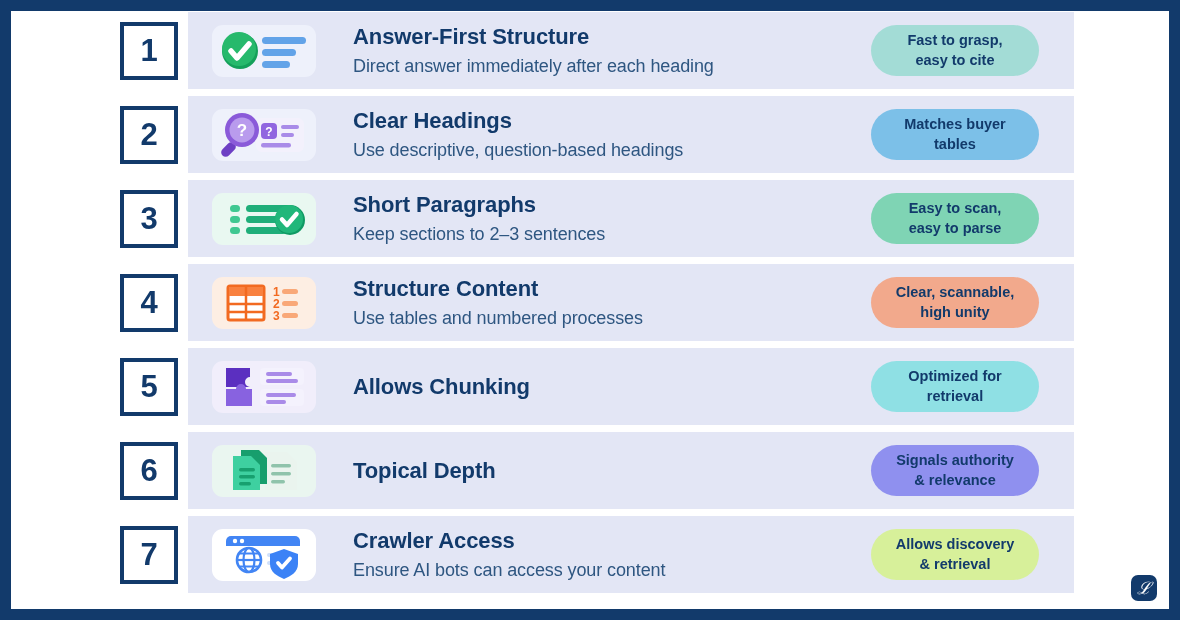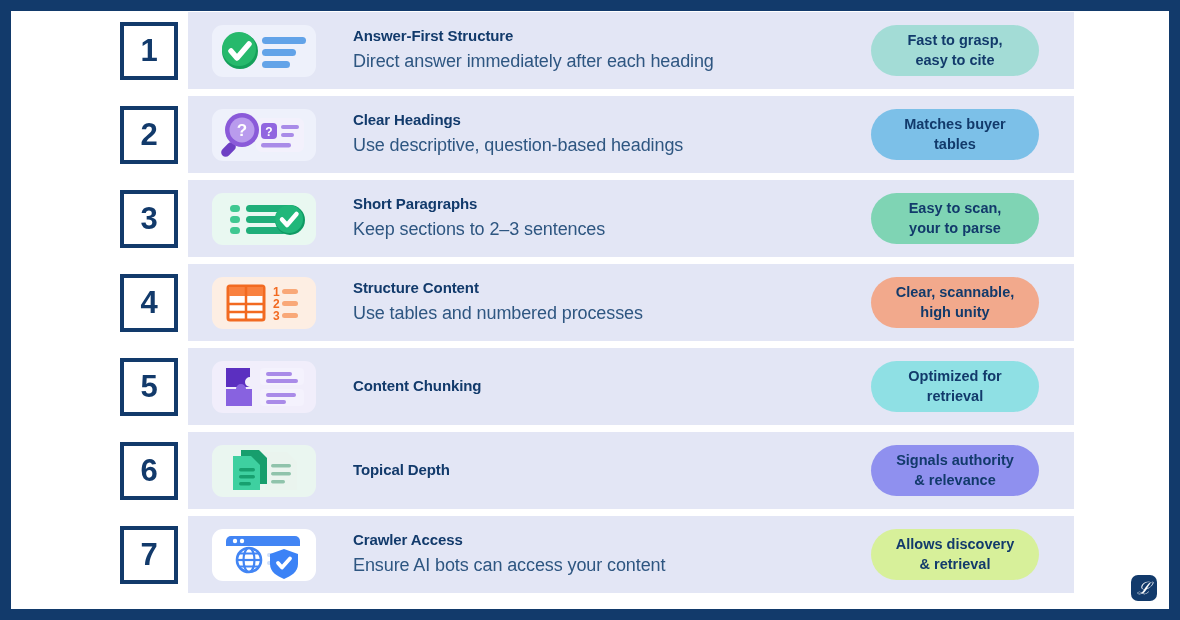--- a/index.html
+++ b/index.html
@@ -91,21 +91,21 @@
   }
   .icon-card svg { display: block; }
 
   .text-cell {
     flex: 1;
     padding-left: 20px;
     box-sizing: border-box;
   }
   .r-title {
     color: #123a6b;
-    font-size: 15px;
+    font-size: 22px;
     font-weight: bold;
     line-height: 1.25;
     letter-spacing: -0.1px;
   }
   .r-sub {
     color: #2e5681;
     font-size: 18px;
     line-height: 1.3;
     margin-top: 4px;
     letter-spacing: -0.1px;
@@ -236,21 +236,21 @@
                 <path d="M64 23.5 l5 5.5 l9.5 -11" stroke="#ffffff" stroke-width="4.5" fill="none" stroke-linecap="round" stroke-linejoin="round"></path>
               </svg>
             </div>
           </div>
           <div class="text-cell">
             <div class="r-title">Short Paragraphs</div>
             <div class="r-sub">Keep sections to 2–3 sentences</div>
           </div>
           <div class="badge-cell">
             <div class="badge" style="background:#7fd4b4">Easy to scan,
-your to parse</div>
+easy to parse</div>
           </div>
         </div>
       </div>
 
       <div class="row">
         <div class="numbox">4</div>
         <div class="band">
           <div class="icon-cell">
             <div class="icon-card" style="background:#fdeee3">
               <svg width="92" height="50" viewBox="0 0 92 50">
@@ -290,21 +290,21 @@
                 <rect x="48" y="10" width="26" height="4" rx="2" fill="#a98be8"></rect>
                 <rect x="48" y="17" width="32" height="4" rx="2" fill="#a98be8"></rect>
                 <rect x="48" y="31" width="30" height="4" rx="2" fill="#a98be8"></rect>
                 <rect x="48" y="38" width="20" height="4" rx="2" fill="#a98be8"></rect>
                 <path d="M8 6 h24 v9 a5 5 0 0 0 0 10 v0 h-24 z" fill="#5b2fc0"></path>
                 <path d="M8 27 h10 a5 5 0 0 1 10 0 h6 v17 h-26 z" fill="#8862e0"></path>
               </svg>
             </div>
           </div>
           <div class="text-cell">
-            <div class="r-title">Content Chunking</div>
+            <div class="r-title">Allows Chunking</div>
           </div>
           <div class="badge-cell">
             <div class="badge" style="background:#8fe0e4">Optimized for
 retrieval</div>
           </div>
         </div>
       </div>
 
       <div class="row">
         <div class="numbox">6</div>

